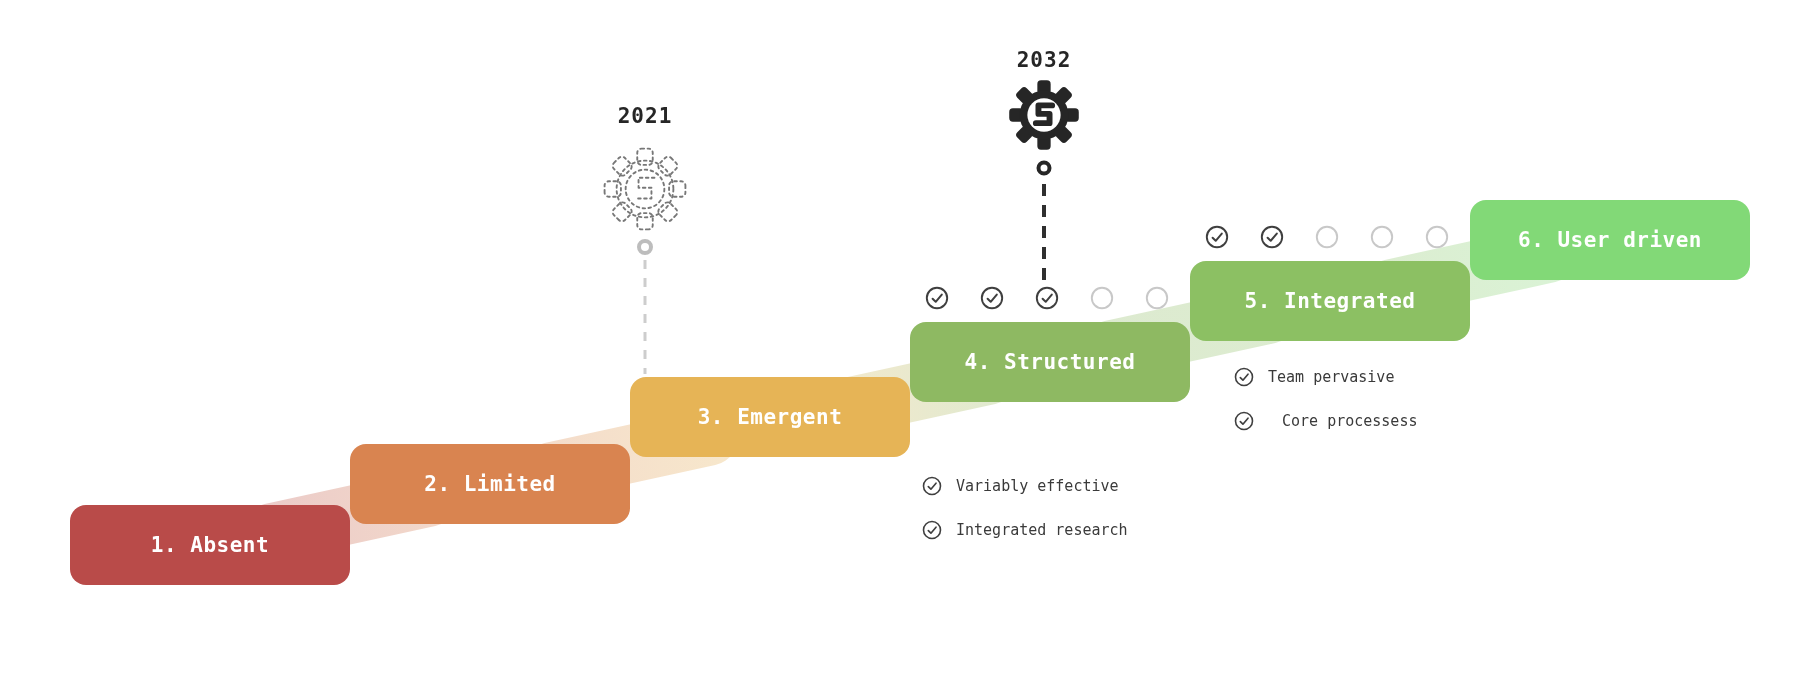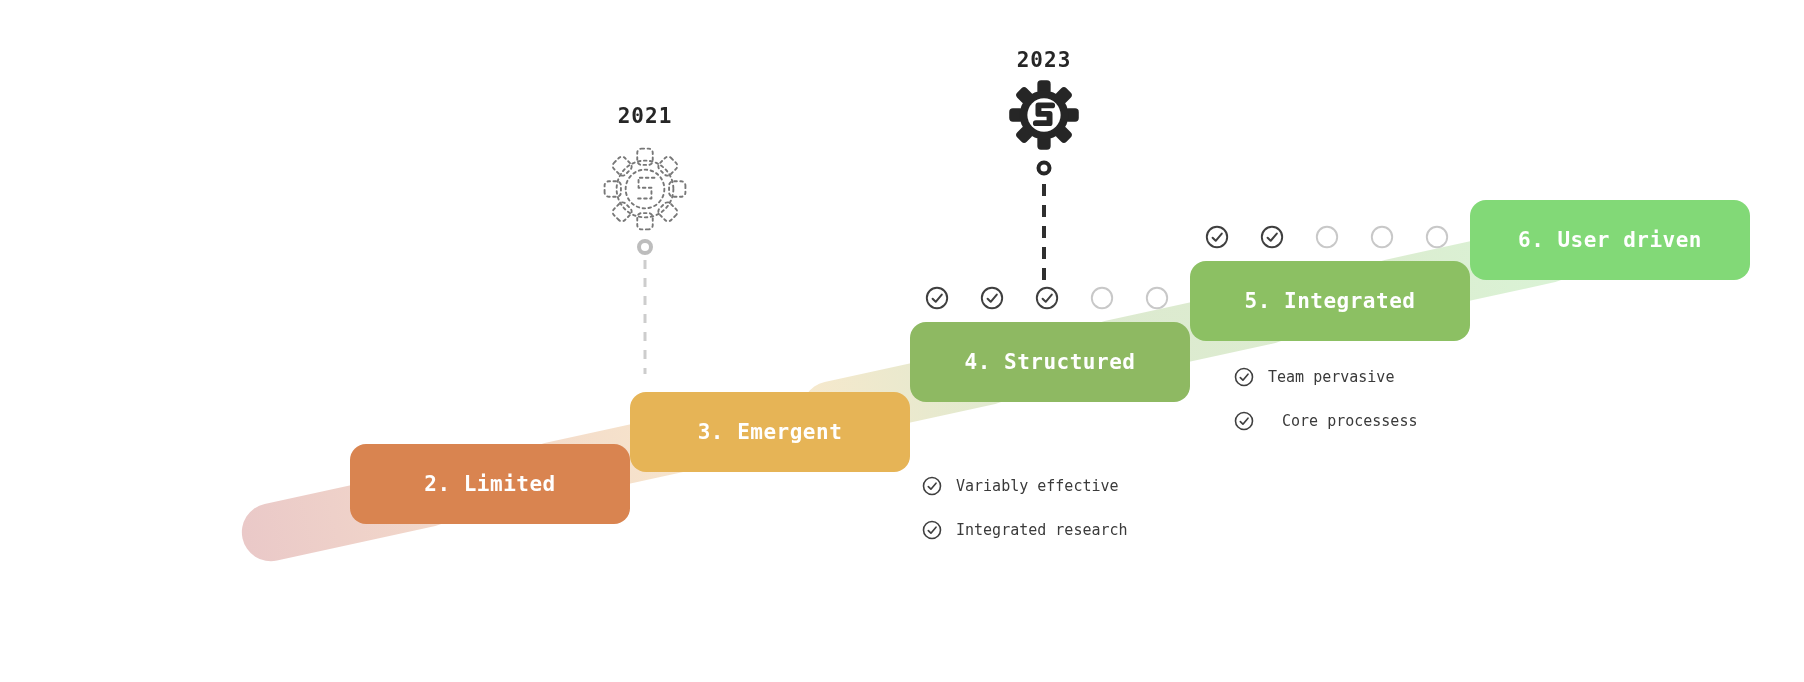--- a/index.html
+++ b/index.html
@@ -57,21 +57,21 @@
     </svg>
     <svg class="pin" width="22" height="22" viewBox="-11 -11 22 22">
       <circle r="6" fill="#ffffff" stroke="#bdbdbd" stroke-width="4"></circle>
     </svg>
   </div>
   <svg class="vline vline-2021" width="6" height="114">
     <line x1="3" y1="0" x2="3" y2="114" stroke="#cdcdcd" stroke-width="3" stroke-dasharray="9 9"></line>
   </svg>
 
   <div class="marker m2023">
-    <div class="marker-year">2023</div>
+    <div class="marker-year">2032</div>
     <svg class="gear" width="74" height="74" viewBox="-50 -50 100 100">
       <g fill="#262626">
         <rect x="-9" y="-47" width="18" height="19" rx="5"></rect>
         <rect x="-9" y="-47" width="18" height="19" rx="5" transform="rotate(45)"></rect>
         <rect x="-9" y="-47" width="18" height="19" rx="5" transform="rotate(90)"></rect>
         <rect x="-9" y="-47" width="18" height="19" rx="5" transform="rotate(135)"></rect>
         <rect x="-9" y="-47" width="18" height="19" rx="5" transform="rotate(180)"></rect>
         <rect x="-9" y="-47" width="18" height="19" rx="5" transform="rotate(225)"></rect>
         <rect x="-9" y="-47" width="18" height="19" rx="5" transform="rotate(270)"></rect>
         <rect x="-9" y="-47" width="18" height="19" rx="5" transform="rotate(315)"></rect>
@@ -86,24 +86,27 @@
   </div>
   <svg class="vline vline-2023" width="6" height="108">
     <line x1="3" y1="0" x2="3" y2="108" stroke="#2f2f2f" stroke-width="4" stroke-dasharray="12 9"></line>
   </svg>
 
 <div class="ribbon" style="left: 240px; top: 485.5px; transform: rotate(-12.3deg); background: linear-gradient(to right, rgba(185, 75, 73, 0.3), rgba(217, 132, 80, 0.3));"></div>
     <div class="ribbon" style="left: 520px; top: 424.5px; transform: rotate(-12.3deg); background: linear-gradient(to right, rgba(217, 132, 80, 0.3), rgba(230, 180, 86, 0.3));"></div>
     <div class="ribbon" style="left: 800px; top: 363.5px; transform: rotate(-12.3deg); background: linear-gradient(to right, rgba(230, 180, 86, 0.3), rgba(142, 185, 98, 0.3));"></div>
     <div class="ribbon" style="left: 1080px; top: 302.5px; transform: rotate(-12.3deg); background: linear-gradient(to right, rgba(142, 185, 98, 0.3), rgba(140, 192, 99, 0.3));"></div>
     <div class="ribbon" style="left: 1360px; top: 241.5px; transform: rotate(-12.3deg); background: linear-gradient(to right, rgba(140, 192, 99, 0.3), rgba(130, 217, 119, 0.3));"></div>
+    <div class="step" style="left: 70px; top: 505px; background: rgb(185, 75, 73);">
+      <span class="step-label">1. Absent</span>
+    </div>
     <div class="step" style="left: 350px; top: 444px; background: rgb(217, 132, 80);">
       <span class="step-label">2. Limited</span>
     </div>
-    <div class="step" style="left: 630px; top: 392px; background: rgb(230, 180, 86);">
+    <div class="step" style="left: 630px; top: 377px; background: rgb(230, 180, 86);">
       <span class="step-label">3. Emergent</span>
     </div>
     <div class="step" style="left: 910px; top: 322px; background: rgb(142, 185, 98);">
       <span class="step-label">4. Structured</span>
     </div>
     <div class="progress-circle" style="left: 925px; top: 286px;"><svg width="24" height="24" viewBox="-12 -12 24 24">
         <circle r="10.2" fill="#ffffff" stroke="#3f3f3f" stroke-width="1.9"></circle>
         <path d="M-4.4 0.8 L-1.3 3.8 L4.8 -3.4" fill="none" stroke="#3f3f3f" stroke-width="2" stroke-linecap="round" stroke-linejoin="round"></path>
       </svg></div>
     <div class="progress-circle" style="left: 980px; top: 286px;"><svg width="24" height="24" viewBox="-12 -12 24 24">

